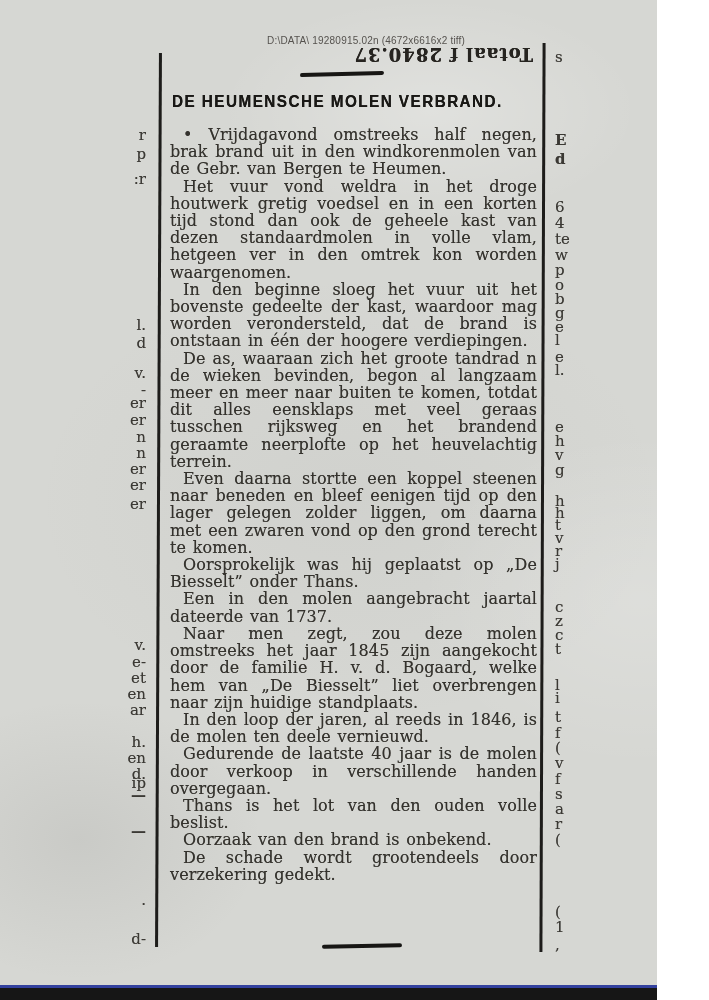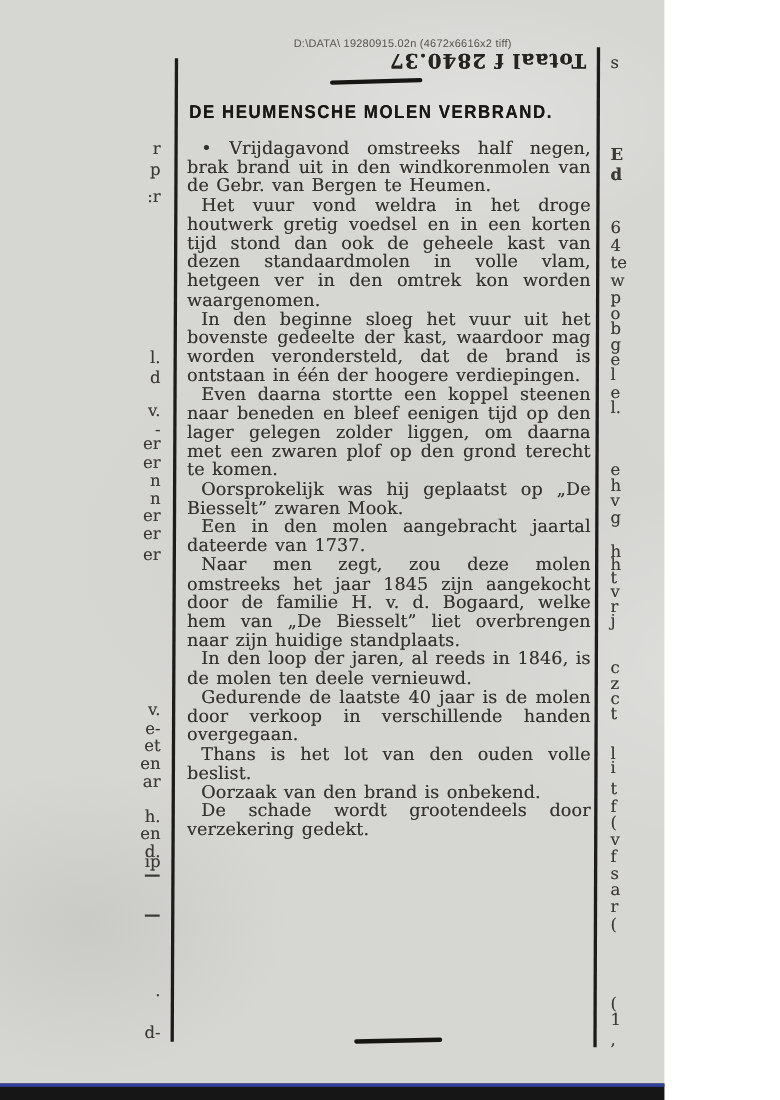--- a/index.html
+++ b/index.html
@@ -1,18 +1,18 @@
 <!DOCTYPE html>
 <html style="--paper: #d6d7d3; --ink: #34322d;"><head>
 <meta charset="utf-8">
 <style>
   html,body{margin:0;padding:0;}
   .page{
     position:relative;
-    width:604px;height:1000px;
+    width:657px;height:1000px;
     overflow:hidden;
     background:
       radial-gradient(ellipse 300px 160px at 430px 110px, rgba(255,255,255,.25), rgba(255,255,255,0) 70%),
       radial-gradient(ellipse 260px 200px at 80px 840px, rgba(90,90,88,.10), rgba(0,0,0,0) 70%),
       radial-gradient(ellipse 320px 240px at 640px 600px, rgba(255,255,255,.18), rgba(0,0,0,0) 70%),
       radial-gradient(ellipse 420px 300px at 350px 500px, rgba(120,120,118,.06), rgba(0,0,0,0) 75%),
       var(--paper,#d6d7d3);
     font-family:"DejaVu Serif", serif;
     color:var(--ink,#33312d);
   }
@@ -79,22 +79,23 @@
   <div class="vrule vrule-right"></div>
 
   <div class="dash-rule dash-top"></div>
 
   <div class="headline">DE HEUMENSCHE MOLEN VERBRAND.</div>
 
   <div class="article">
       <p>• Vrijdagavond omstreeks half negen, brak brand uit in den windkorenmolen van de Gebr. van Bergen te Heumen.</p>
       <p>Het vuur vond weldra in het droge houtwerk gretig voedsel en in een korten tijd stond dan ook de geheele kast van dezen standaardmolen in volle vlam, hetgeen ver in den omtrek kon worden waargenomen.</p>
       <p>In den beginne sloeg het vuur uit het bovenste gedeelte der kast, waardoor mag worden verondersteld, dat de brand is ontstaan in één der hoogere verdiepingen.</p>
-      <p>Even daarna stortte een koppel steenen naar beneden en bleef eenigen tijd op den lager gelegen zolder liggen, om daarna met een zwaren plof op den grond terecht te komen.</p>
-      <p>Oorsprokelijk was hij geplaatst op „De Biesselt” zwaren Mook.</p>
+      <p>De as, waaraan zich het groote tandrad n de wieken bevinden, begon al langzaam meer en meer naar buiten te komen, totdat dit alles eensklaps met veel geraas tusschen rijksweg en het brandend geraamte neerplofte op het heuvelachtig terrein.</p>
+      <p>Even daarna stortte een koppel steenen naar beneden en bleef eenigen tijd op den lager gelegen zolder liggen, om daarna met een zwaren vond op den grond terecht te komen.</p>
+      <p>Oorsprokelijk was hij geplaatst op „De Biesselt” onder Thans.</p>
       <p>Een in den molen aangebracht jaartal dateerde van 1737.</p>
       <p>Naar men zegt, zou deze molen omstreeks het jaar 1845 zijn aangekocht door de familie H. v. d. Bogaard, welke hem van „De Biesselt” liet overbrengen naar zijn huidige standplaats.</p>
       <p>In den loop der jaren, al reeds in 1846, is de molen ten deele vernieuwd.</p>
       <p>Gedurende de laatste 40 jaar is de molen door verkoop in verschillende handen overgegaan.</p>
       <p>Thans is het lot van den ouden volle beslist.</p>
       <p>Oorzaak van den brand is onbekend.</p>
       <p>De schade wordt grootendeels door verzekering gedekt.</p>
     </div>
 
   <div class="dash-rule dash-end"></div>

